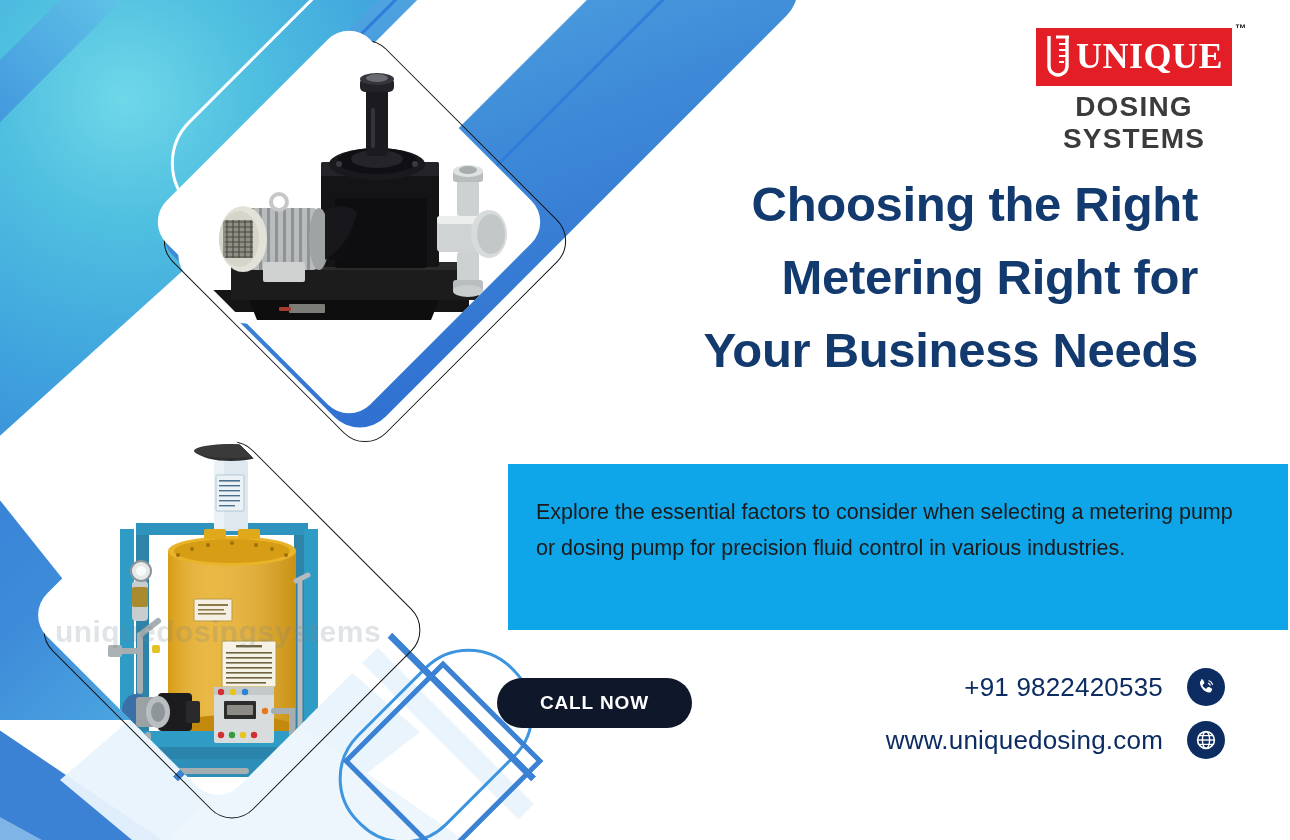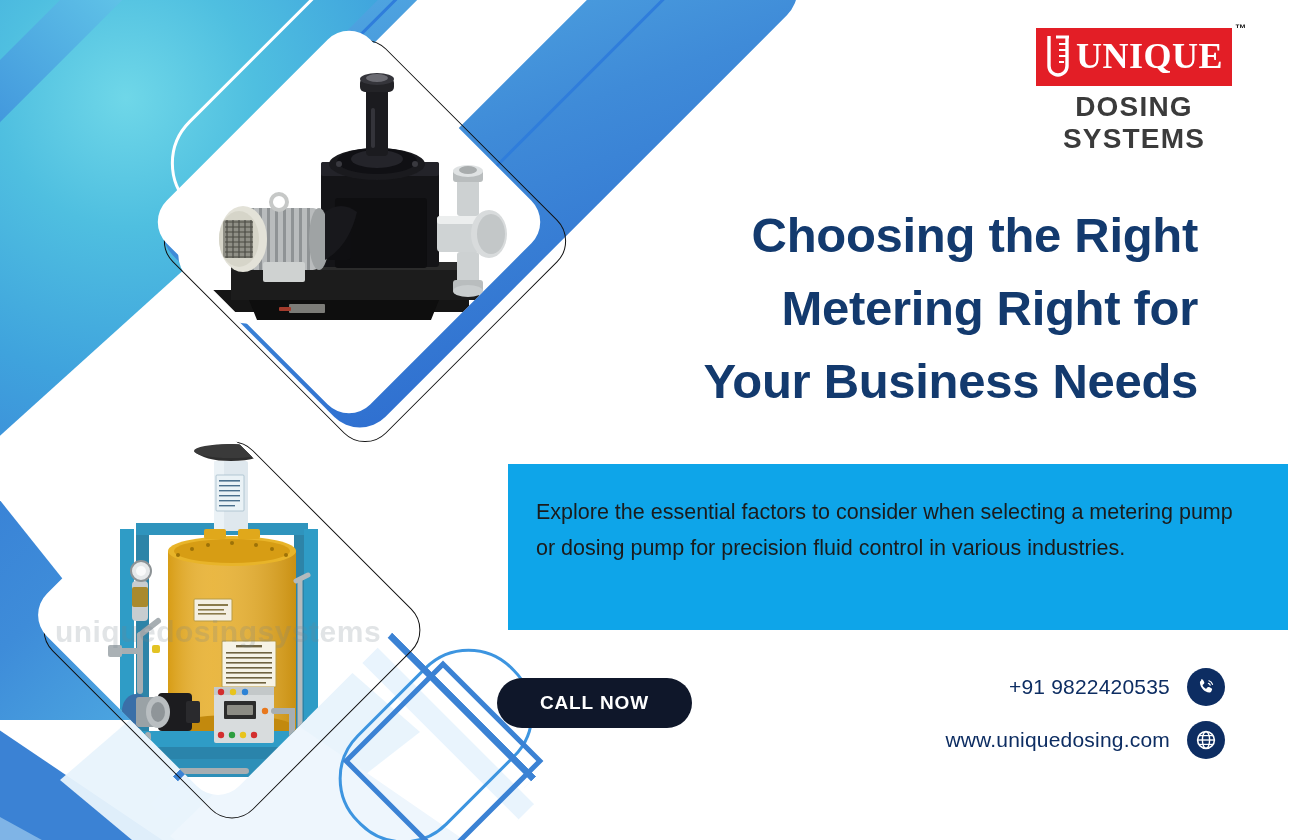--- a/index.html
+++ b/index.html
@@ -314,21 +314,21 @@
     font-weight: 700;
     font-size: 28px;
     letter-spacing: 1.2px;
     font-family: "Liberation Sans", sans-serif;
   }
 
   
   .headline {
     position: absolute;
     right: 92px;
-    top: 199px;
+    top: 168px;
     width: 640px;
     text-align: right;
     color: #133a6e;
     font-size: 49px;
     line-height: 73px;
     font-weight: 700;
     letter-spacing: -0.3px;
   }
   .desc-box {
     position: absolute;
@@ -365,23 +365,23 @@
     justify-content: center;
     border: none;
     cursor: pointer;
     font-family: "Liberation Sans", sans-serif;
   }
 
   .contact-row {
     position: absolute;
     display: flex;
     align-items: center;
-    gap: 17px;
+    gap: 24px;
     color: #0d2d62;
-    font-size: 21px;
+    font-size: 26px;
   }
   #contact-phone { right: 65px; top: 668px; }
   #contact-web   { right: 65px; top: 721px; }
   .contact-text { font-weight: 400; letter-spacing: .2px; }
   .contact-icon {
     width: 38px;
     height: 38px;
     border-radius: 50%;
     background: #0d2d62;
     display: flex;

